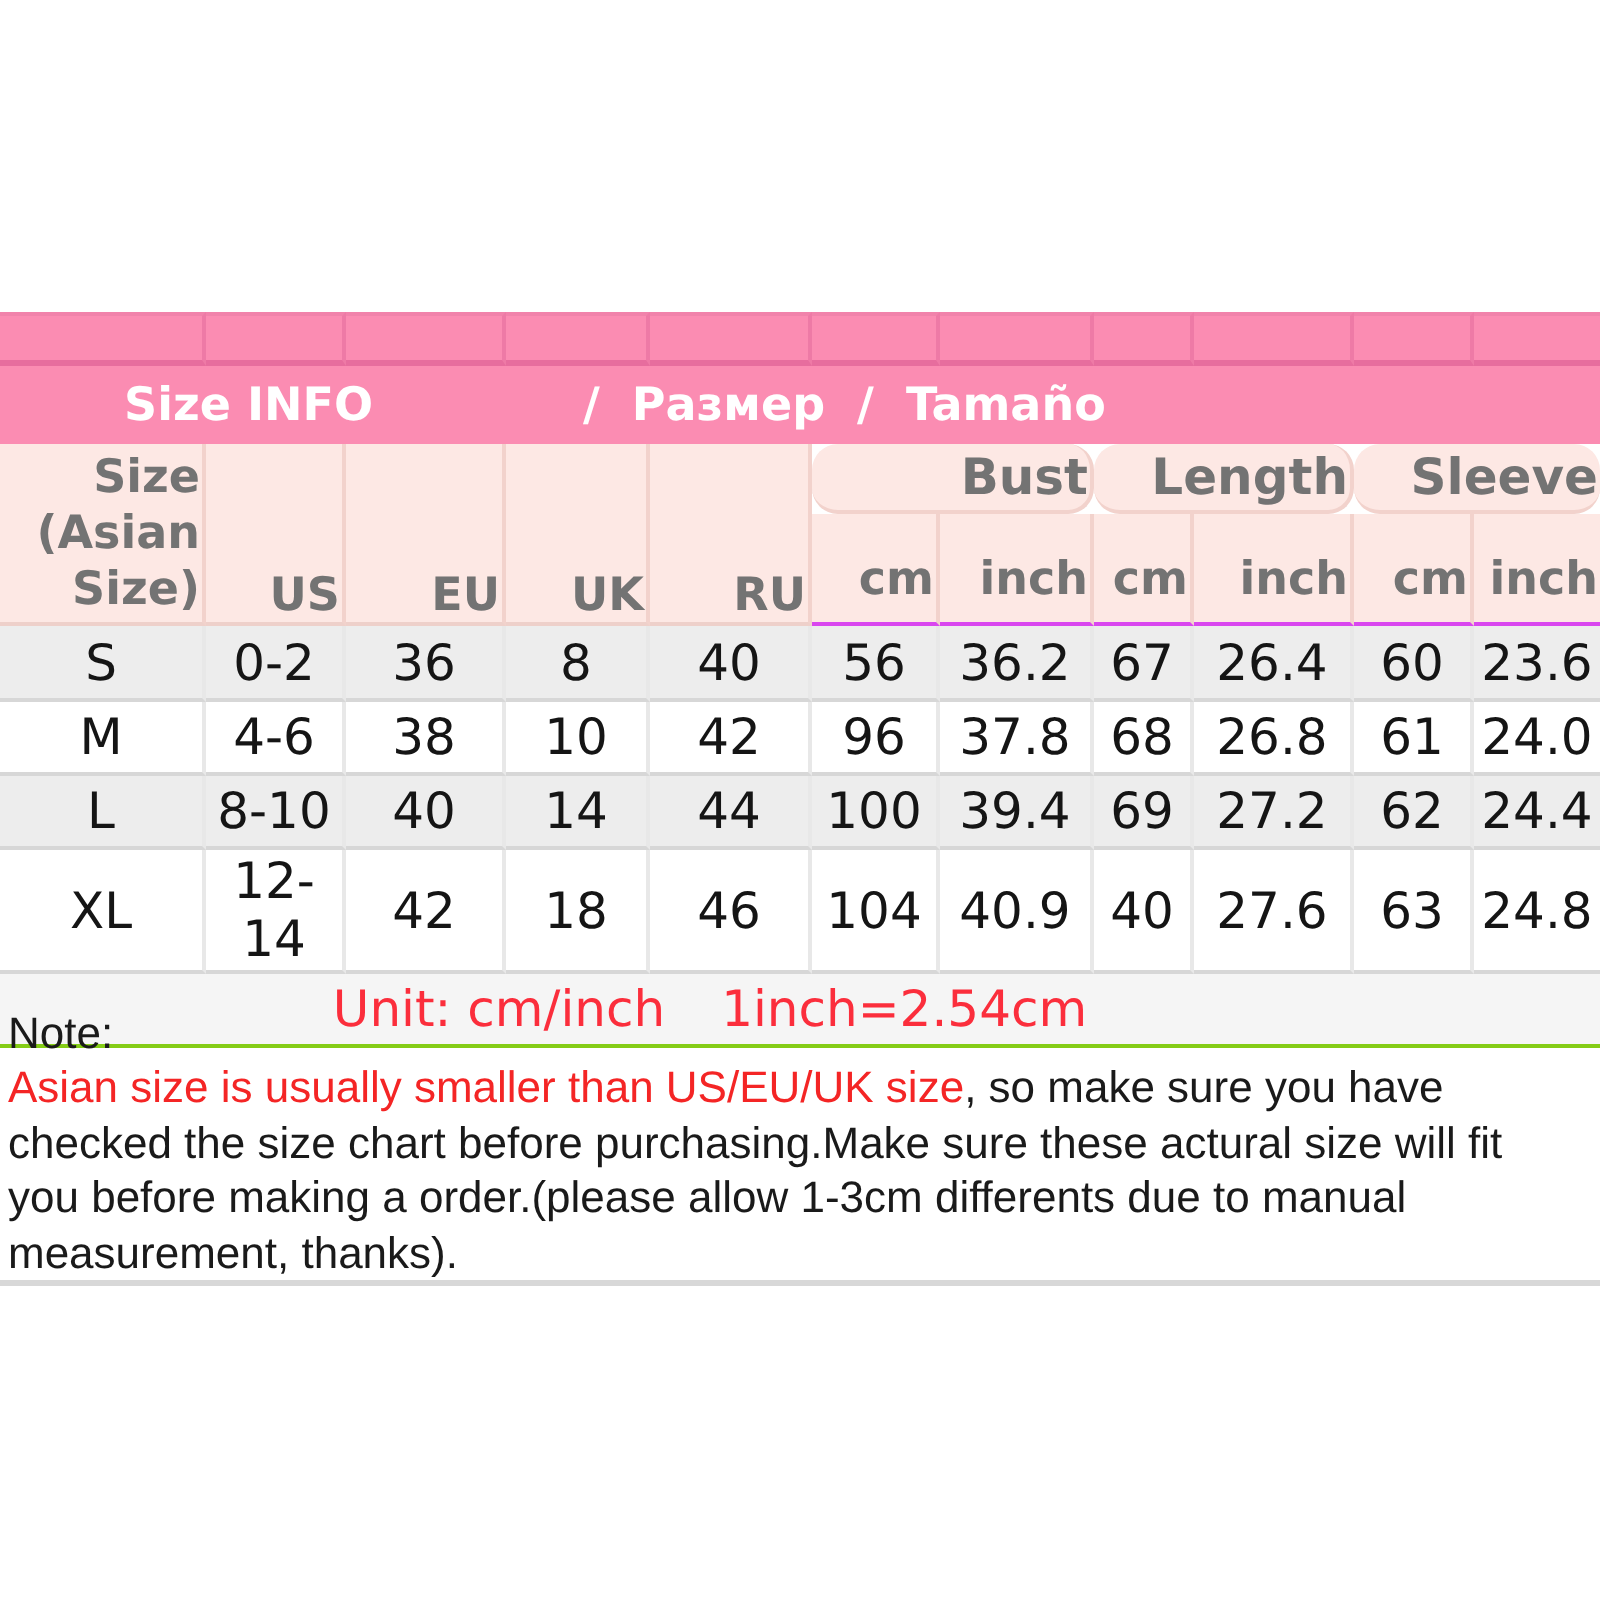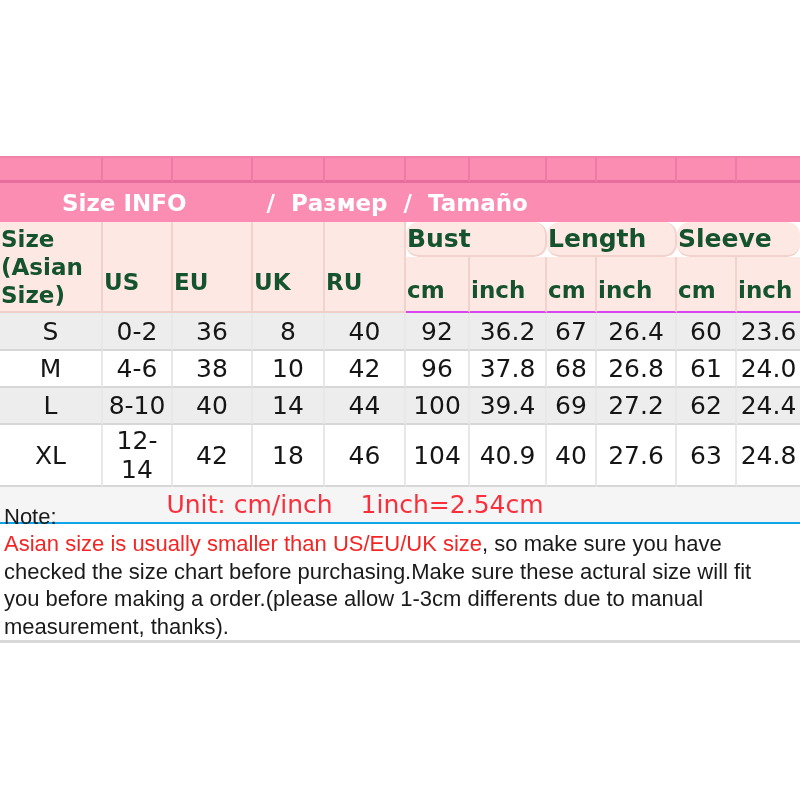--- a/index.html
+++ b/index.html
@@ -10,44 +10,44 @@
   table.size-chart td{box-sizing:border-box;overflow:hidden;}
 
   
   tr.strip{height:27px;}
   td.strip-cell{background:#fb8cb2;border-top:2px solid #f183ab;border-bottom:3px solid #e76d9e;border-right:2px solid #ee7aa6;}
   td.strip-cell:last-child{border-right:none;}
 
   
   tr.title-row{height:39px;}
   td.title-cell{background:#fb8cb2;color:#ffffff;font-weight:bold;font-size:23px;padding-left:62px;vertical-align:middle;}
-  .title-right{margin-left:80px;white-space:pre;}
+  .title-right{margin-left:105px;white-space:pre;}
 
   
   .hdr1{height:35px;}
   .hdr2{height:56px;}
-  td.hcell{background:#fde8e4;color:#14532d;font-weight:bold;text-align:left;border-right:2px solid #f2d2cc;}
+  td.hcell{background:#fde8e4;color:#737373;font-weight:bold;text-align:right;border-right:2px solid #f2d2cc;}
   td.hcell:last-child{border-right:none;}
   td.corner-cell{font-size:23px;line-height:28px;vertical-align:middle;padding-top:2px;border-bottom:2px solid #eed0ca;}
-  td.region-cell{font-size:23px;vertical-align:bottom;padding-bottom:16px;border-bottom:2px solid #eed0ca;}
+  td.region-cell{font-size:23px;vertical-align:bottom;padding-bottom:0;border-bottom:2px solid #eed0ca;}
   td.measure-cell{font-size:25px;vertical-align:middle;border-bottom:2px solid #f2d2cc;border-radius:13px;}
   td.sub-cell{font-size:23px;vertical-align:bottom;padding-bottom:8px;border-bottom:2px solid #d946ef;}
 
   
   tr.row-gray td.data-cell{background:#ededed;}
   tr.row-white td.data-cell{background:#ffffff;}
   tr.data-row{height:37px;}
   tr.data-row:first-child{height:38px;}
   td.data-cell{font-size:25px;color:#151515;text-align:center;vertical-align:middle;
     border-right:2px solid #e8e8e8;border-bottom:2px solid #d7d7d7;}
   td.data-cell:last-child{border-right:none;margin-left:29px;}
 
   
   tr.unit-row{height:37px;}
-  td.unit-cell{background:#f5f5f5;border-bottom:2px solid #0ea5e9;vertical-align:middle;}
+  td.unit-cell{background:#f5f5f5;border-bottom:2px solid #84cc16;vertical-align:middle;}
   .unit-line{text-align:center;transform:translateX(-45px);color:#fb2e3c;font-size:25px;}
   .unit-part2{margin-left:28px;}
 
   
   .note-block{position:absolute;top:503px;left:4px;width:770px;
     font-family:"Liberation Sans",sans-serif;font-size:22px;line-height:27.4px;color:#1a1a1a;}
   .note-red{color:#f42525;}
   .bottom-rule{position:absolute;top:640px;left:0;width:800px;height:3px;background:#d8d8d8;}
 </style>
 </head>
@@ -116,21 +116,21 @@
     </tr>
 
     </tbody>
       <tbody id="data-rows">
         <tr class="data-row row-gray">
           <td class="data-cell">S</td>
           <td class="data-cell">0-2</td>
           <td class="data-cell">36</td>
           <td class="data-cell">8</td>
           <td class="data-cell">40</td>
-          <td class="data-cell">92</td>
+          <td class="data-cell">56</td>
           <td class="data-cell">36.2</td>
           <td class="data-cell">67</td>
           <td class="data-cell">26.4</td>
           <td class="data-cell">60</td>
           <td class="data-cell">23.6</td>
         </tr>
         <tr class="data-row row-white">
           <td class="data-cell">M</td>
           <td class="data-cell">4-6</td>
           <td class="data-cell">38</td>

